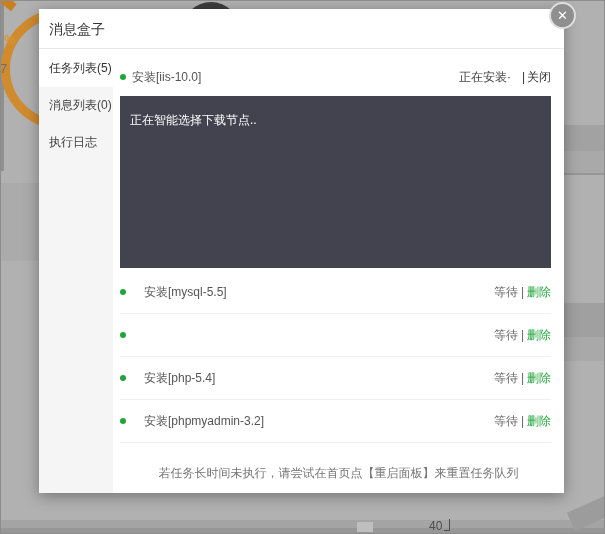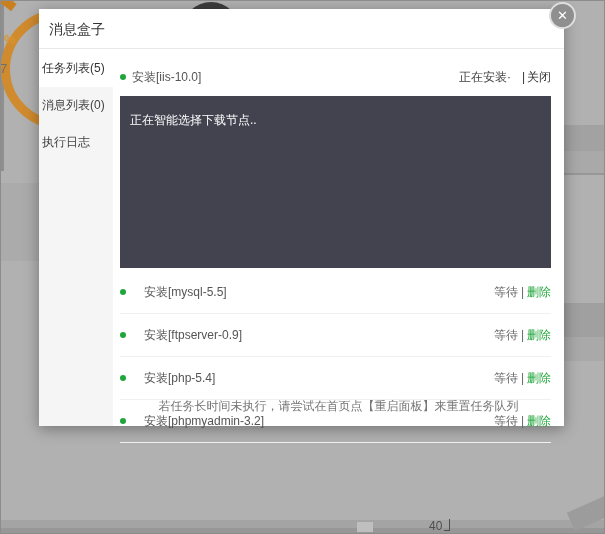--- a/index.html
+++ b/index.html
@@ -27,26 +27,26 @@
   .bg-corner-diag{position:absolute;left:568px;top:502px;width:44px;height:20px;background:#9c9c9c;
                   transform:rotate(-24deg);}
   .bg-bottom-band{position:absolute;left:0;top:519px;width:605px;height:15px;background:#a4a4a4;}
   .bg-bottom-sub{position:absolute;left:0;top:527px;width:605px;height:7px;background:#979797;}
   .bg-small-box{position:absolute;left:356px;top:521px;width:16px;height:10px;background:#bfbfbf;}
   .bg-axis-label{position:absolute;left:428px;top:518px;color:#4e4e4e;font-size:12px;}
   .bg-axis-corner{position:absolute;left:443px;top:518px;width:6px;height:12px;
                   border-right:1px solid #4e4e4e;border-bottom:1px solid #4e4e4e;}
 
   
-  .modal{position:absolute;left:38px;top:8px;width:525px;height:417px;background:#fff;
+  .modal{position:absolute;left:38px;top:8px;width:525px;height:484px;background:#fff;
          z-index:10;box-shadow:0 3px 14px rgba(0,0,0,.35);}
   .modal-header{height:40px;border-bottom:1px solid #e8e8e8;line-height:40px;padding-left:10px;}
   .modal-title{font-size:14px;color:#333;}
   .sidebar{position:absolute;left:0;top:41px;bottom:0;width:74px;background:#f5f5f5;}
-  .side-item{height:37px;line-height:37px;padding-left:3px;font-size:12px;color:#424242;
+  .side-item{height:37px;line-height:37px;padding-left:10px;font-size:12px;color:#424242;
              cursor:pointer;white-space:nowrap;overflow:hidden;}
   .side-item.active{background:#fff;color:#333;}
   .content{position:absolute;left:74px;top:41px;right:0;bottom:0;}
 
   .task-row{display:flex;align-items:center;margin:0 13px 0 7px;font-size:12px;}
   .task-row.active-row{height:36px;margin-top:9px;}
   .dot{width:6px;height:6px;border-radius:50%;background:#20a53a;margin-right:6px;flex:0 0 auto;}
   .task-name{color:#555;}
   .row-right{margin-left:auto;display:flex;align-items:center;}
   .status{color:#666;}
@@ -129,21 +129,20 @@
           <span class="task-name">安装[mysql-5.5]</span>
           <span class="row-right">
             <span class="status">等待</span>
             <span class="sep">|</span>
             <a class="action-del">删除</a>
           </span>
         </div>
 
         <div class="task-row">
           <span class="dot"></span>
-          <span class="task-name">安装[ftpserver-0.9]</span>
           <span class="row-right">
             <span class="status">等待</span>
             <span class="sep">|</span>
             <a class="action-del">删除</a>
           </span>
         </div>
 
         <div class="task-row">
           <span class="dot"></span>
           <span class="task-name">安装[php-5.4]</span>

